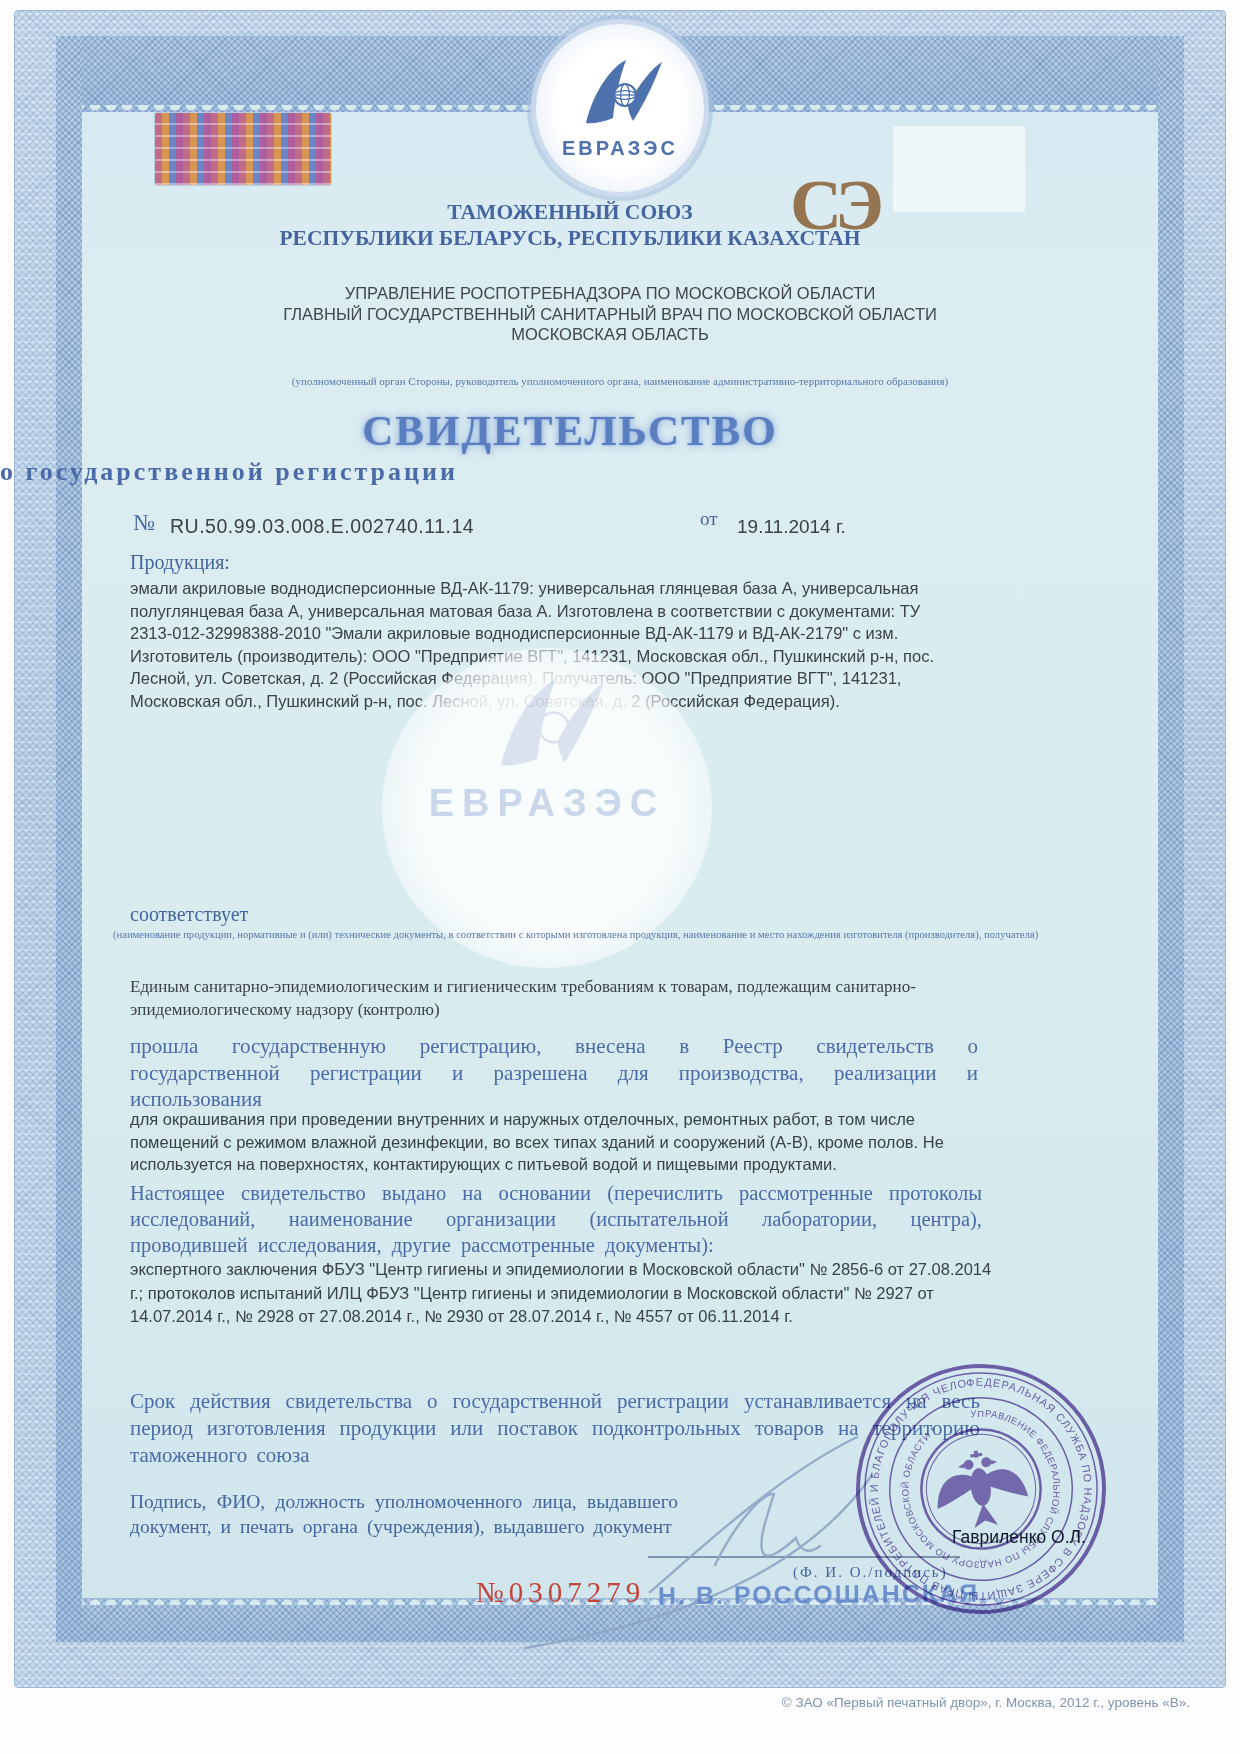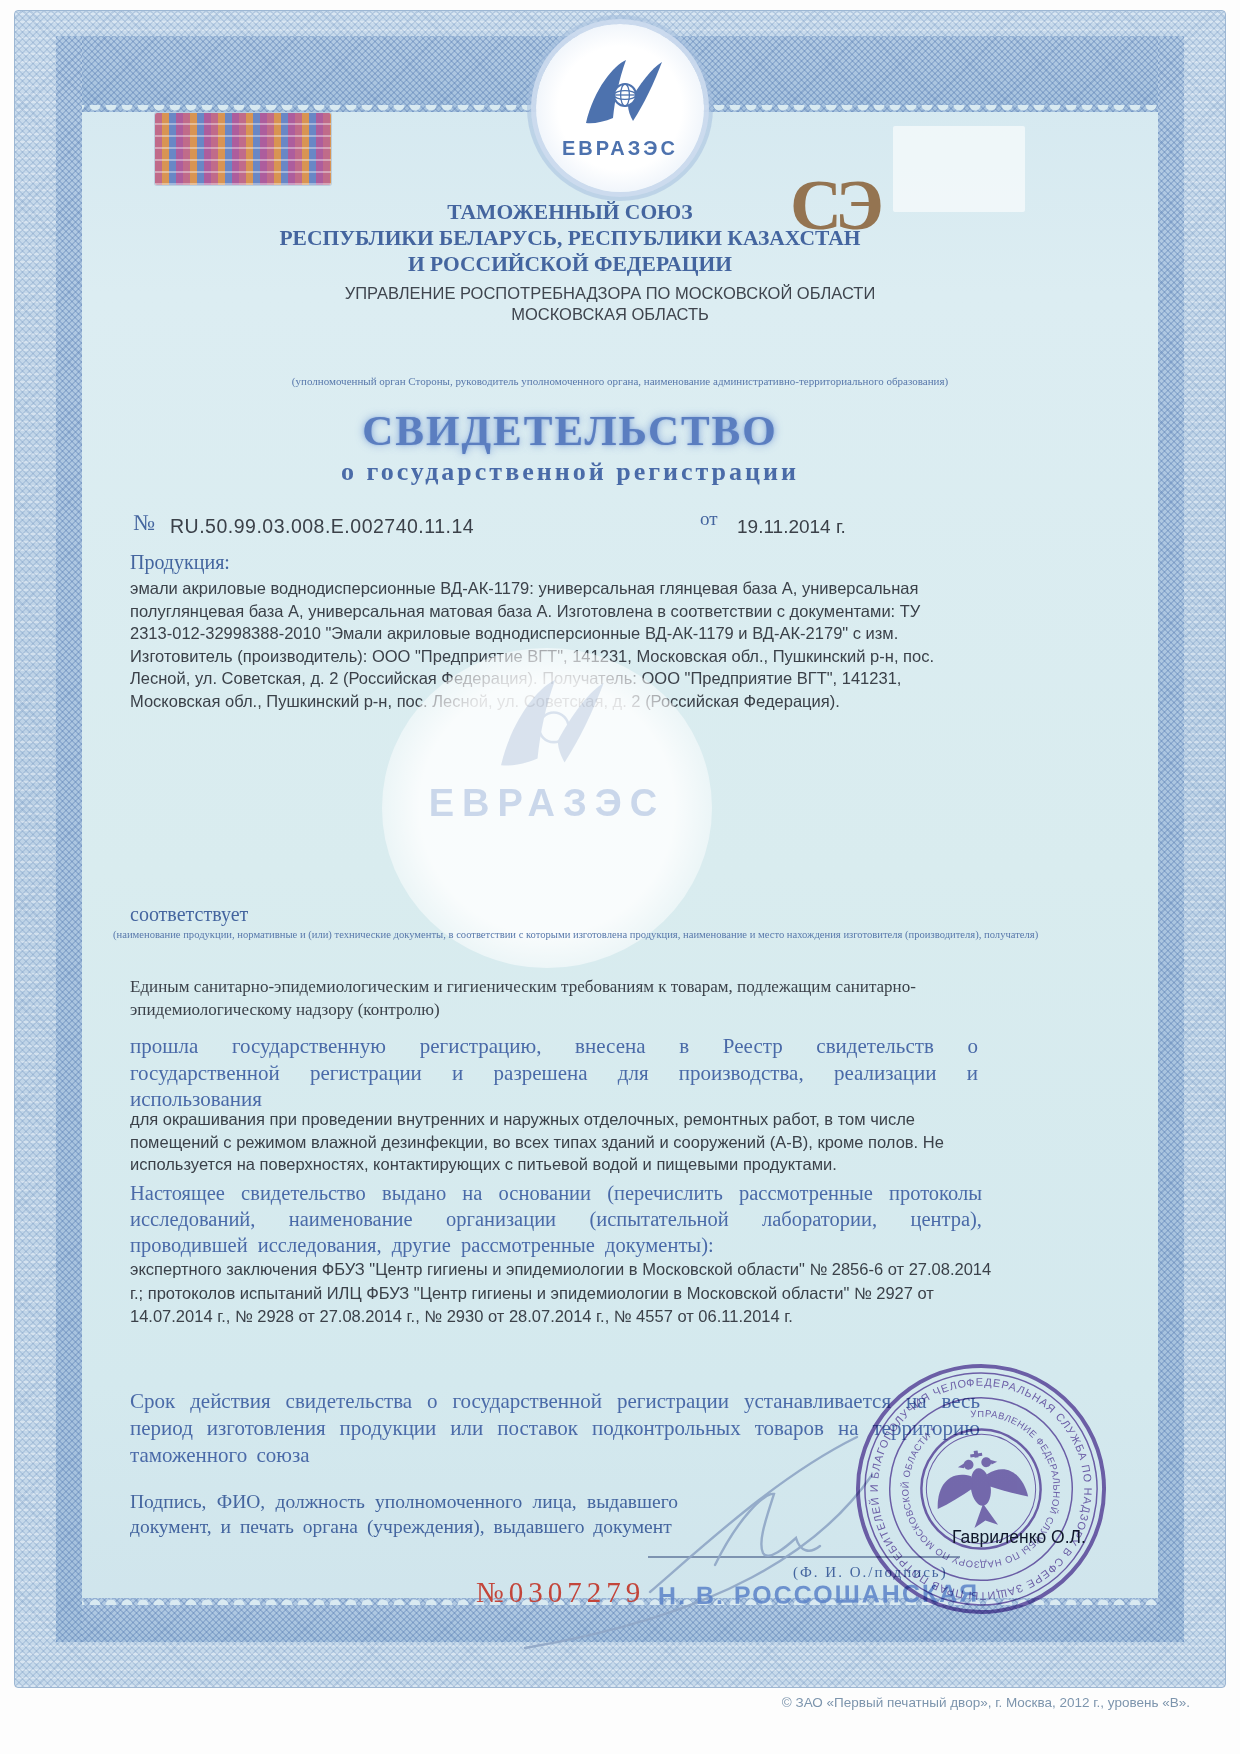--- a/index.html
+++ b/index.html
@@ -89,21 +89,21 @@
   .caption1 {
     position: absolute; left: 0; top: 375px; width: 1240px; text-align: center;
     color: #5878ab; font-size: 11px;
   }
   .title-main {
     position: absolute; left: 0; top: 406px; width: 1140px; text-align: center;
     color: #5b7ec0; font-weight: bold; font-size: 43px; letter-spacing: 2px;
     text-shadow: 0 0 9px rgba(100,140,210,0.75), 0 0 2px rgba(100,140,210,0.5);
   }
   .title-sub {
-    position: absolute; left: 0; top: 457px; width: 1140px; text-align: center;
+    position: absolute; left: 0; top: 457px; width: 1140px; text-align: left;
     color: #4a6ba8; font-weight: bold; font-size: 26px; letter-spacing: 3px;
   }
   
   .no-label  { position: absolute; left: 133px; top: 510px; color: #44659f; font-size: 23px; }
   .no-value  { position: absolute; left: 170px; top: 515px; font-family: "Liberation Sans", sans-serif;
                color: #3b4149; font-size: 19.5px; letter-spacing: 0.5px; }
   .from-label{ position: absolute; left: 700px; top: 508px; color: #44659f; font-size: 19px; }
   .date-value{ position: absolute; left: 737px; top: 516px; font-family: "Liberation Sans", sans-serif;
                color: #3b4149; font-size: 19px; }
   
@@ -208,24 +208,24 @@
         <ellipse cx="53" cy="38" rx="4.4" ry="11" fill="none" stroke="#4d72ae" stroke-width="1.3"></ellipse>
         <line x1="42" y1="38" x2="64" y2="38" stroke="#4d72ae" stroke-width="1.3"></line>
       </svg>
     </span>
     <span class="seal-text">ЕВРАЗЭС</span>
   </div>
 
   <div class="hdr-union">
     <div>ТАМОЖЕННЫЙ СОЮЗ</div>
     <div>РЕСПУБЛИКИ БЕЛАРУСЬ, РЕСПУБЛИКИ КАЗАХСТАН</div>
-    <div>И РОССИЙСКОЙ ФЕДЕРАЦИИ</div>
   </div>
   <div class="hdr-authority">
     <div>УПРАВЛЕНИЕ РОСПОТРЕБНАДЗОРА ПО МОСКОВСКОЙ ОБЛАСТИ</div>
+    <div>ГЛАВНЫЙ ГОСУДАРСТВЕННЫЙ САНИТАРНЫЙ ВРАЧ ПО МОСКОВСКОЙ ОБЛАСТИ</div>
     <div>МОСКОВСКАЯ ОБЛАСТЬ</div>
   </div>
   <div class="caption1">(уполномоченный орган Стороны, руководитель уполномоченного органа, наименование административно-территориального образования)</div>
 
   <div class="title-main">СВИДЕТЕЛЬСТВО</div>
   <div class="title-sub">о государственной регистрации</div>
 
   <div class="no-label">№</div>
   <div class="no-value">RU.50.99.03.008.E.002740.11.14</div>
   <div class="from-label">от</div>

